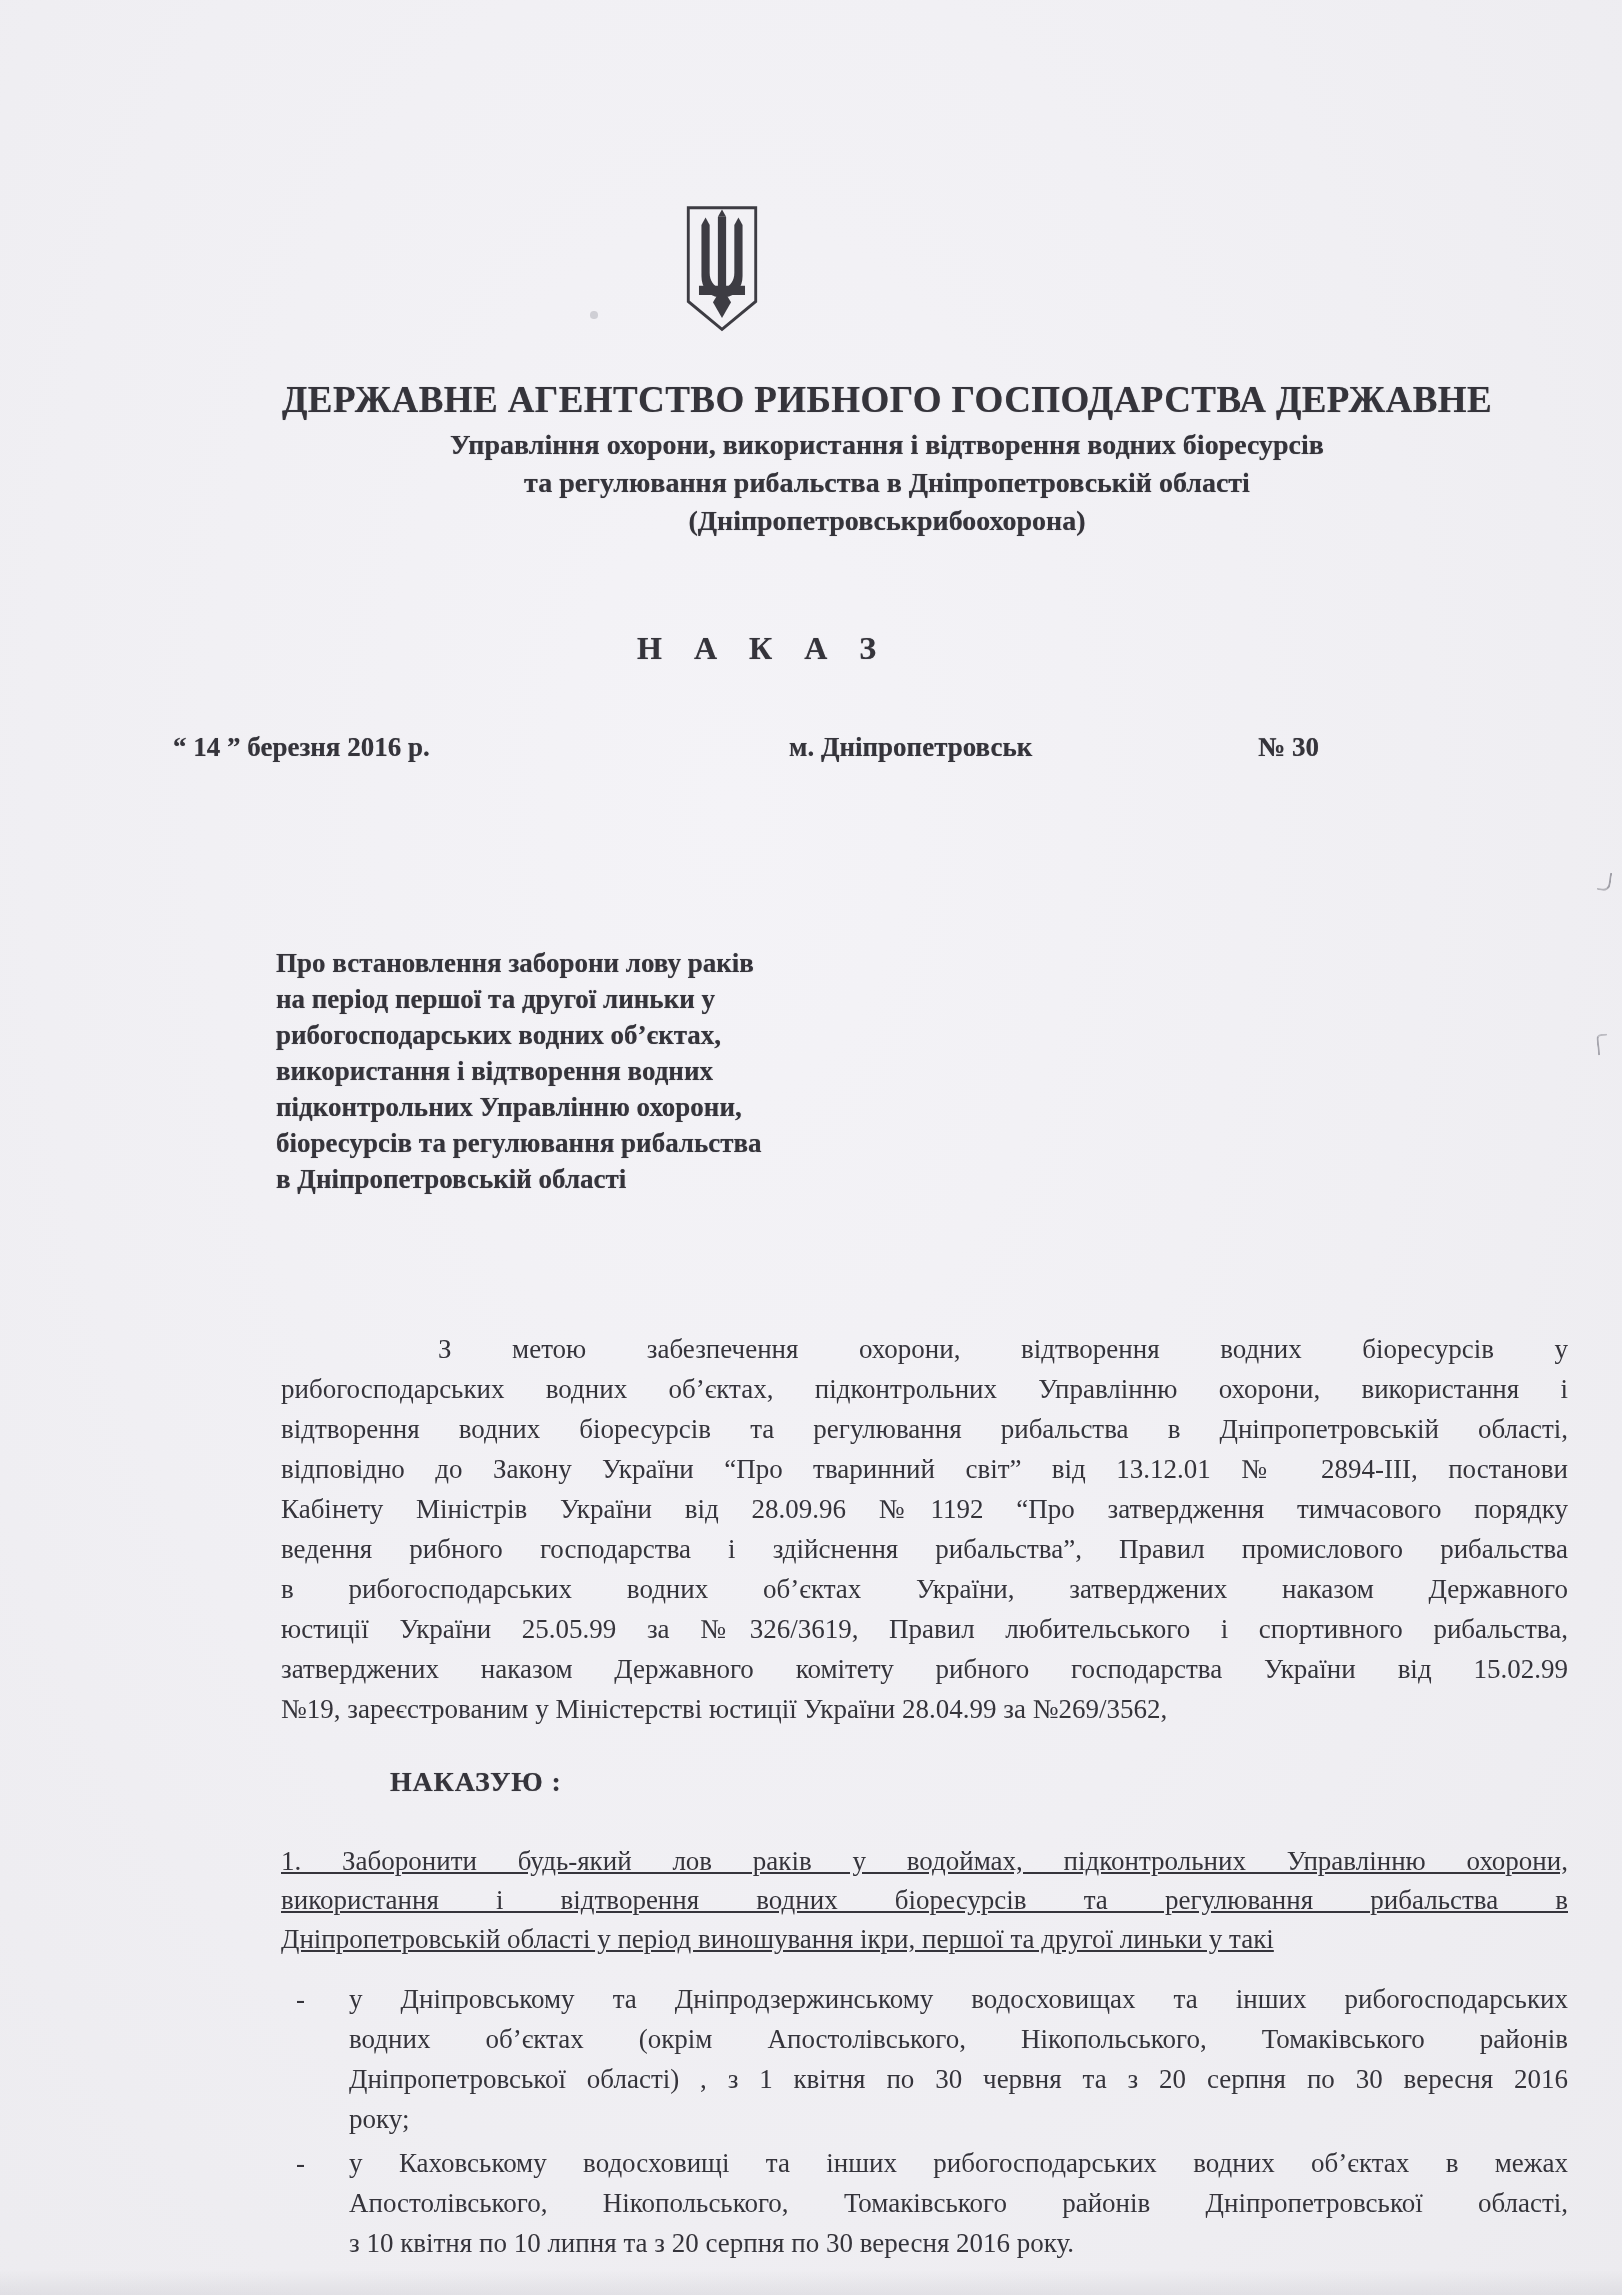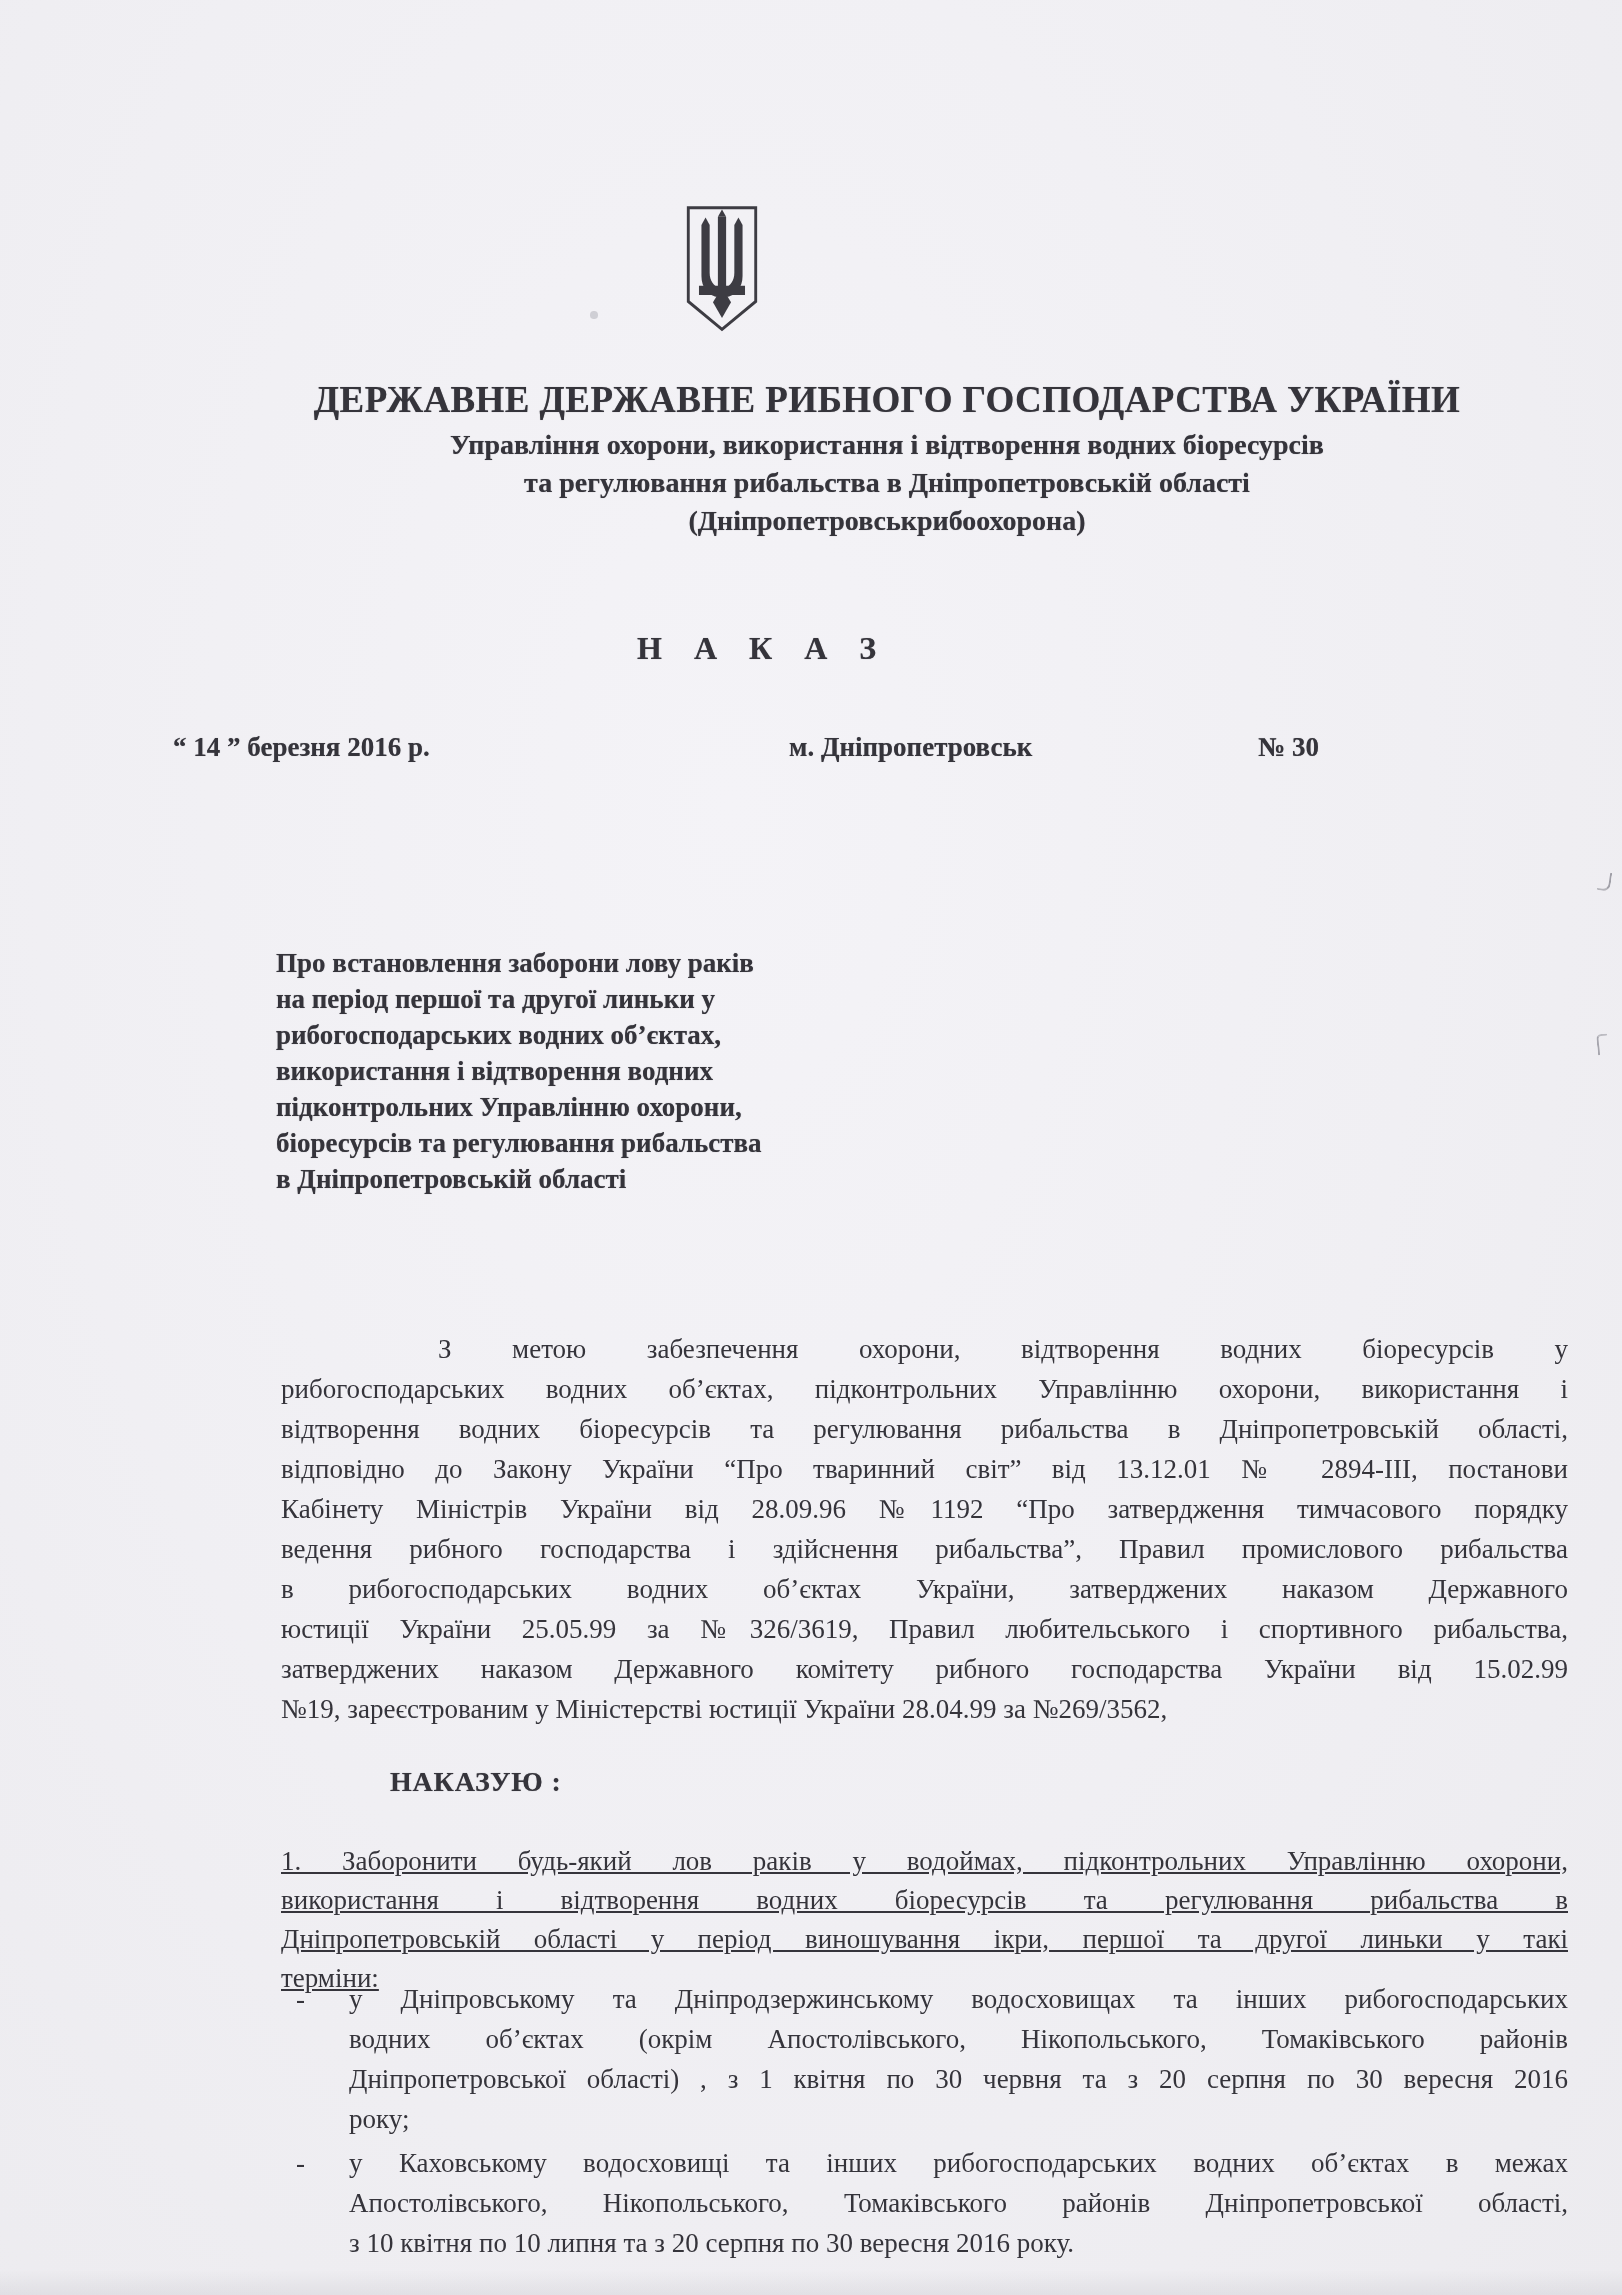--- a/index.html
+++ b/index.html
@@ -110,21 +110,21 @@
         <path d="M70 24 h-10 v58 c0 10 -5 16 -11 18 v12 c13 -2 21 -12 21 -26 z"></path>
         <path d="M17 98 h56 v11 h-56 z"></path>
         <path d="M40 14 l5 -9 5 9 z"></path>
         <path d="M20 24 l5 -9 5 9 z"></path>
         <path d="M60 24 l5 -9 5 9 z"></path>
       </g>
     </svg>
   </div>
 
   <div class="header">
-    <div class="hdr-agency">ДЕРЖАВНЕ ДЕРЖАВНЕ РИБНОГО ГОСПОДАРСТВА УКРАЇНИ</div>
+    <div class="hdr-agency">ДЕРЖАВНЕ АГЕНТСТВО РИБНОГО ГОСПОДАРСТВА ДЕРЖАВНЕ</div>
     <div class="hdr-line">Управління охорони, використання  і відтворення водних біоресурсів</div>
     <div class="hdr-line">та регулювання рибальства в Дніпропетровській області</div>
     <div class="hdr-line">(Дніпропетровськрибоохорона)</div>
   </div>
 
   <div class="doc-type">Н А К А З</div>
 
   <div class="date-left">“ 14 ”   березня  2016 р.</div>
   <div class="date-city">м. Дніпропетровськ</div>
   <div class="date-num">№ 30</div>
@@ -151,21 +151,20 @@
       <div class="tline">затверджених наказом Державного комітету рибного господарства України від 15.02.99</div>
       <div class="tline">№19, зареєстрованим  у Міністерстві юстиції України 28.04.99 за №269/3562,</div>
     </div>
 
   <div class="resolution">НАКАЗУЮ :</div>
 
   <div class="item1 body-text just">
       <div class="tline">1.    Заборонити будь-який лов раків у водоймах, підконтрольних Управлінню охорони,</div>
       <div class="tline">використання і відтворення водних біоресурсів та регулювання рибальства в</div>
       <div class="tline">Дніпропетровській області у період виношування ікри, першої та другої линьки у такі</div>
-      <div class="tline">терміни:</div>
     </div>
 
   <div class="bullets body-text">
     <div class="bullet">
       <div class="bullet-dash">-</div>
       <div class="bullet-lines just">
           <div class="tline">у Дніпровському та Дніпродзержинському водосховищах та інших рибогосподарських</div>
           <div class="tline">водних об’єктах (окрім Апостолівського, Нікопольського, Томаківського районів</div>
           <div class="tline">Дніпропетровської області) , з 1 квітня по 30 червня та з 20 серпня по 30 вересня 2016</div>
           <div class="tline">року;</div>

